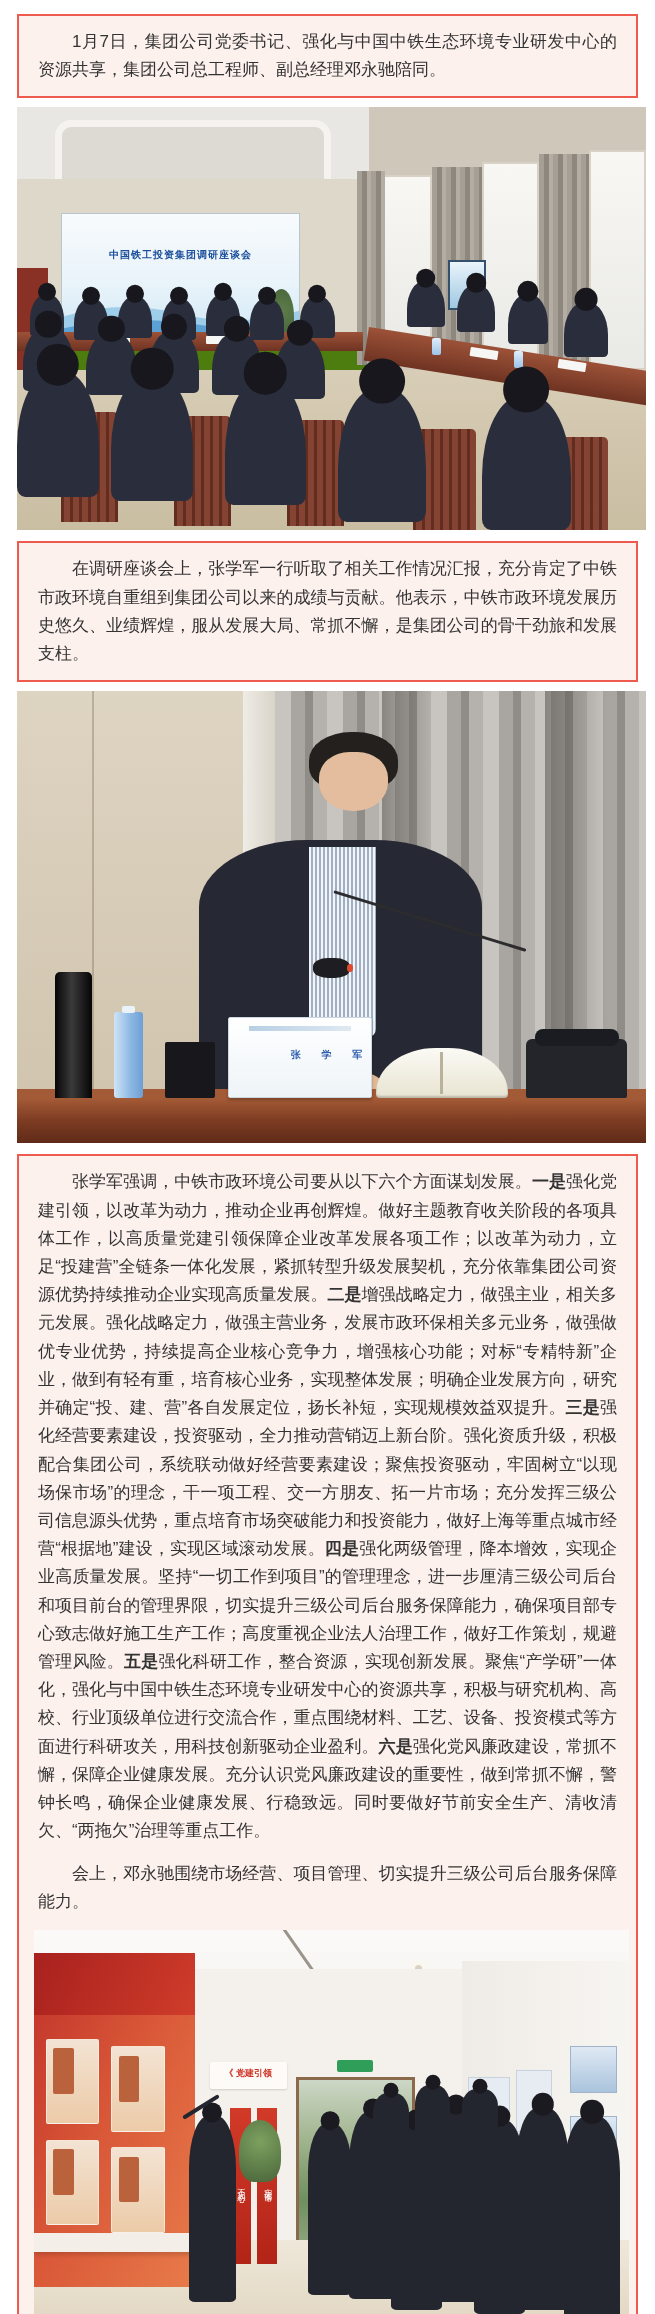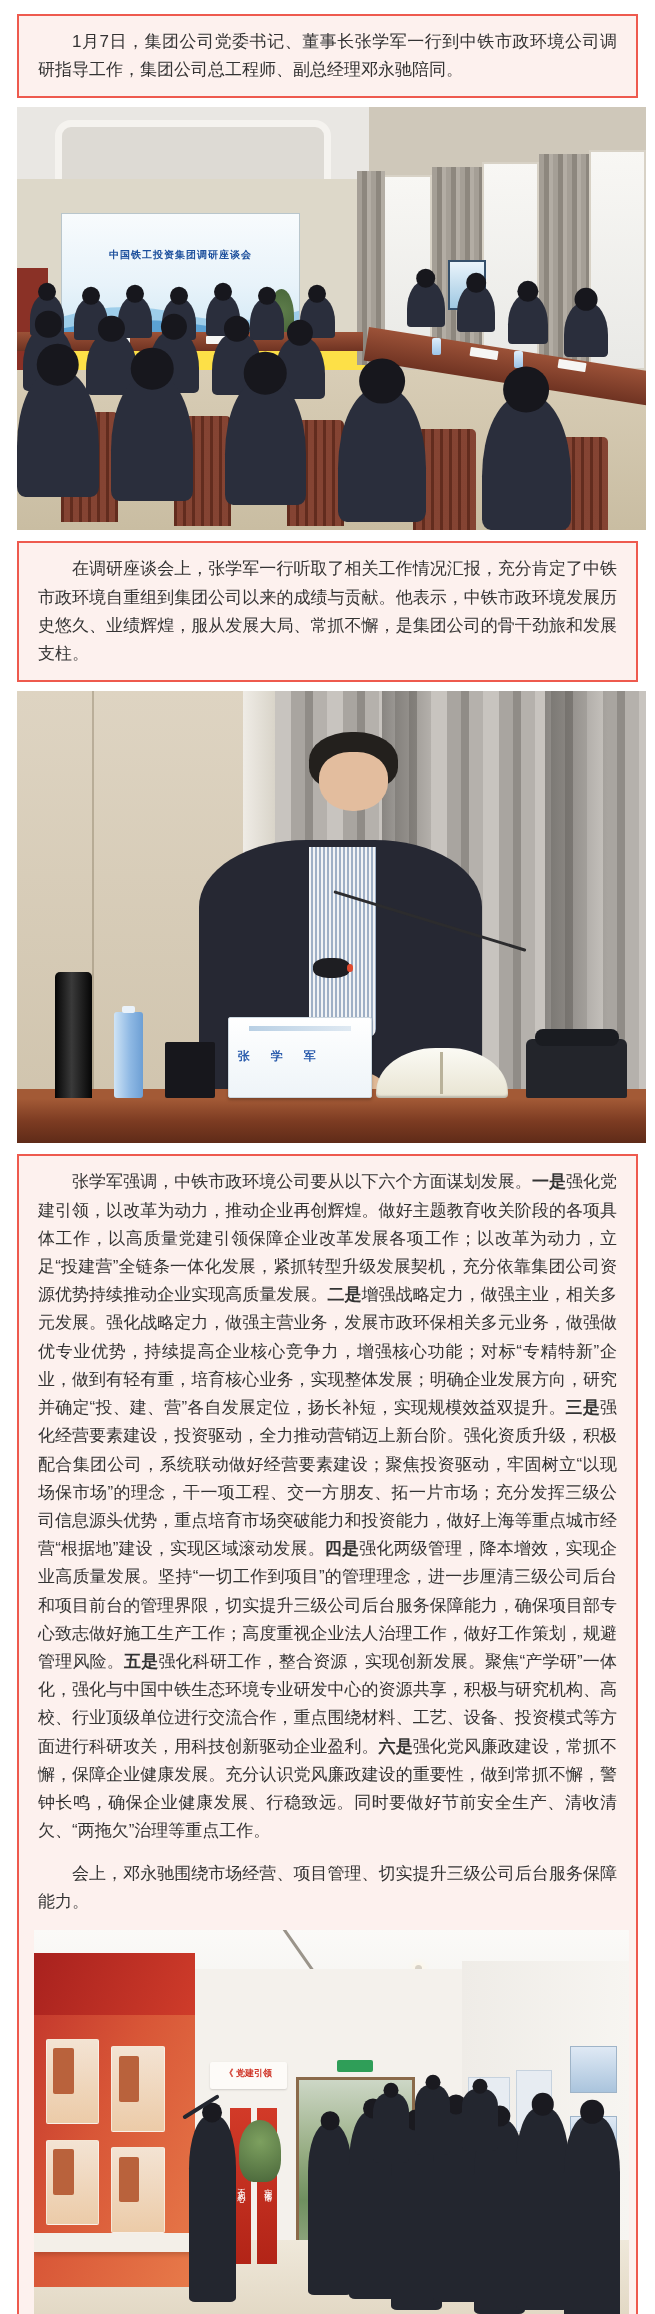--- a/index.html
+++ b/index.html
@@ -8,21 +8,21 @@
 
   
   .note-box{border:2px solid #ee5a4e;background:#fdf1ee;padding:12px 19px;margin:0 0 9px 0;}
   .note-box p{margin:0;font-size:17px;line-height:1.66;text-indent:2em;text-align:justify;color:#333;}
   .note-box p + p{margin-top:14px;}
   .big-box{padding:12px 15px 16px 15px;}
   .big-box .txt{padding:0 4px;}
   b{font-weight:bold;}
 
   
-  .photo{position:relative;width:100%;overflow:hidden;margin:0 0 11px 0;padding:4px;background:#fde047;}
+  .photo{position:relative;width:100%;overflow:hidden;margin:0 0 11px 0;padding:4px;background:#4d7c0f;}
   .photo *{position:absolute;box-sizing:border-box;}
   .ph1{height:415px;}
   .ph2{height:444px;}
   .ph3{height:380px;margin:14px 0 4px 0;}
 
   
   .fg{background:#2a2e3c;border-radius:46% 46% 10% 10% / 60% 60% 8% 8%;}
   .fg::before{content:"";position:absolute;left:50%;top:0;transform:translate(-50%,-62%);width:52%;aspect-ratio:1/1;background:#17171d;border-radius:50%;}
   .fg3{background:#23262f;border-radius:40% 40% 6px 6px / 28% 28% 4px 4px;}
   .fg3::before{content:"";position:absolute;left:50%;top:0;transform:translate(-50%,-68%);width:42%;aspect-ratio:1/1;background:#1a1a20;border-radius:50%;}
@@ -55,21 +55,21 @@
   .p2-face{left:48%;top:13.5%;width:11%;height:13%;background:#e3bd9e;border-radius:44% 44% 48% 48%;}
   .p2-suit{left:29%;top:33%;width:45%;height:57%;background:#262833;border-radius:38% 38% 6px 6px / 26% 26% 4px 4px;}
   .p2-shirt{left:46.5%;top:34.5%;width:10.5%;height:42%;background:repeating-linear-gradient(90deg,#f2f4f6 0 2px,#9fb0c6 2px 4px);border-radius:0 0 8px 8px;}
   .p2-hands{left:46%;top:84%;width:12%;height:7%;background:#dfb896;border-radius:40%;}
   .p2-desk{left:0;top:88%;width:100%;height:12%;background:linear-gradient(180deg,#a35a36 0 18%,#7c3b22 60%,#5f2b18);}
   .p2-thermos{left:6%;top:62%;width:6%;height:28%;background:linear-gradient(90deg,#050505,#3a3a3a 45%,#050505);border-radius:5px 5px 0 0;}
   .p2-bottle{left:15.5%;top:71%;width:4.5%;height:19%;background:linear-gradient(90deg,#cfe4f6,#8fb9e4 55%,#6d9fd4);border-radius:3px;}
   .p2-bottle::before{content:"";position:absolute;left:28%;top:-7%;width:44%;height:8%;background:#eaf2fa;border-radius:2px;}
   .p2-penbox{left:23.5%;top:77.5%;width:8%;height:12.5%;background:#17171c;border-radius:2px;}
   .p2-namecard{left:33.5%;top:72%;width:23%;height:18%;background:linear-gradient(180deg,#ffffff,#eef4f8);border:1px solid #cdd8e0;border-radius:2px;box-shadow:0 2px 3px rgba(0,0,0,.25);}
-  .p2-namecard .nm{position:absolute;left:0;top:38%;width:100%;text-align:left;color:#2f5fae;font-weight:bold;font-size:12px;letter-spacing:9px;text-indent:9px;font-family:Liberation Serif, serif;}
+  .p2-namecard .nm{position:absolute;left:0;top:38%;width:100%;text-align:right;color:#2f5fae;font-weight:bold;font-size:10px;letter-spacing:9px;text-indent:9px;}
   .p2-namecard .hd{position:absolute;left:14%;top:10%;width:72%;height:7%;background:linear-gradient(90deg,#b8cfe4,#dfe9f2);}
   .p2-book{left:57%;top:79%;width:21%;height:11%;background:linear-gradient(180deg,#fbfaf4,#e8e4d2);border-radius:45% 45% 4px 4px/90% 90% 4px 4px;box-shadow:inset 0 -2px 2px rgba(0,0,0,.2);}
   .p2-book::before{content:"";position:absolute;left:49%;top:8%;width:2%;height:84%;background:#b9b29a;}
   .p2-phone{left:81%;top:77%;width:16%;height:13%;background:#23252b;border-radius:6px 6px 2px 2px;}
   .p2-phone::before{content:"";position:absolute;left:8%;top:-18%;width:84%;height:30%;background:#1a1c21;border-radius:8px;}
   .p2-micarm{left:49%;top:57%;width:32%;height:3px;background:#2c2c2e;transform:rotate(17deg);transform-origin:right center;border-radius:2px;}
   .p2-michead{left:47%;top:59%;width:6%;height:4.5%;background:#1e1e22;border-radius:40%;}
   .p2-michead::after{content:"";position:absolute;right:-8%;top:30%;width:18%;height:40%;background:#e0492e;border-radius:50%;}
 
   
@@ -96,21 +96,21 @@
   
   .caption{margin:10px 0 2px 0;text-align:center;font-size:15px;color:#8f8f8f;}
   .caption .tri{color:#e3392e;font-size:14px;margin-right:4px;}
 </style>
 </head>
 <body>
 
 <main class="article">
 
   <section class="note-box">
-    <p>1月7日，集团公司党委书记、董事长张学军一行到中铁市政环境公司调研指导工作，集团公司总工程师、副总经理邓永驰陪同。</p>
+    <p>1月7日，集团公司党委书记、强化与中国中铁生态环境专业研发中心的资源共享，集团公司总工程师、副总经理邓永驰陪同。</p>
   </section>
 
   <figure class="photo ph1">
     <div class="p1-ceiling"></div>
     <div class="p1-cove" style="left:6%;top:3%;width:44%;height:26%;"></div>
     <div class="p1-cove" style="left:56%;top:2%;width:40%;height:20%;"></div>
     <div class="p1-backwall"></div>
     <div class="p1-rightwall"></div>
     <div class="p1-window" style="left:58%;top:16%;width:8%;height:44%;"></div>
     <div class="p1-window" style="left:74%;top:13%;width:9%;height:48%;"></div>

